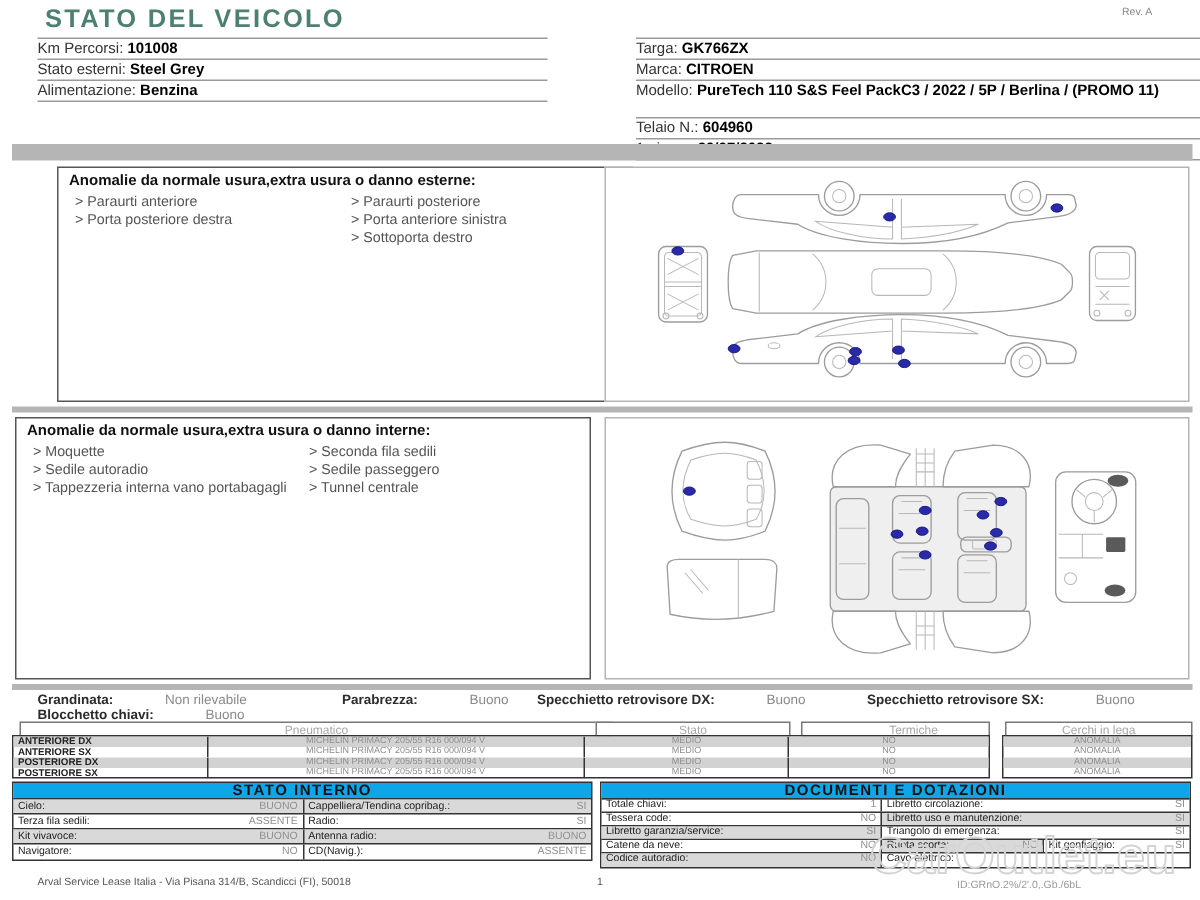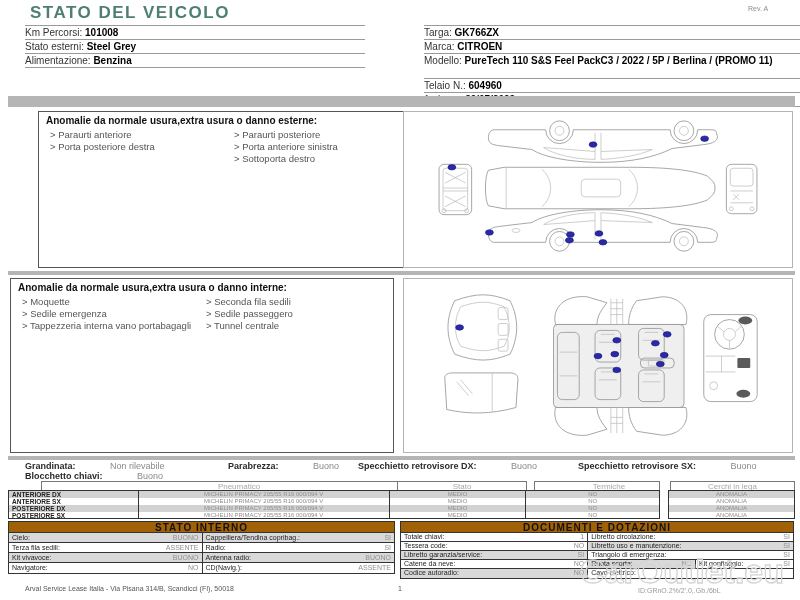--- a/index.html
+++ b/index.html
@@ -63,21 +63,21 @@
   .tcell-spec { width:252px; font-size:6px; color:#8f8f8f; text-align:center; border-right:1px solid #333; }
   .tcell-stato { width:137px; font-size:6px; color:#8f8f8f; text-align:center; border-right:1px solid #333; }
   .tcell-term { width:133px; font-size:6px; color:#8f8f8f; text-align:center; }
   .tcell-cerchi { width:100%; font-size:6px; color:#8f8f8f; text-align:center; height:7px; line-height:7px; }
   .trow-c.shade { background:#d2d2d2; }
 
   
   .btable { position:absolute; top:521px; border:1px solid #333; background:#fff; }
   .btable-si { left:8px; width:387px; }
   .btable-doc { left:400px; width:394px; }
-  .bhead { background:#a16207; border-bottom:1px solid #333; font-size:10px; font-weight:bold;
+  .bhead { background:#0ea5e9; border-bottom:1px solid #333; font-size:10px; font-weight:bold;
            color:#111; text-align:center; height:11px; line-height:11px; letter-spacing:1px; }
   .brow { display:flex; border-bottom:1px solid #333; }
   .brow:last-child { border-bottom:none; }
   .btable-si .brow { height:10px; line-height:9px; }
   .btable-doc .brow { height:9px; line-height:8px; }
   .bcell { display:flex; justify-content:space-between; padding:0 3px; overflow:hidden; }
   .bcell + .bcell { border-left:1px solid #333; }
   .bcell .lbl { font-size:7px; color:#222; white-space:nowrap; }
   .bcell .val { font-size:7px; color:#909090; white-space:nowrap; }
   .bcell.shade { background:#d9d9d9; }
@@ -215,21 +215,21 @@
     </svg>
   </div>
 
   <div class="graybar barm"></div>
 
   <div class="anom-box anom-int">
     <div class="anom-title">Anomalie da normale usura,extra usura o danno interne:</div>
     <div class="anom-cols">
       <div class="anom-col">
         <div class="anom-item">Moquette</div>
-        <div class="anom-item">Sedile emergenza</div>
+        <div class="anom-item">Sedile autoradio</div>
         <div class="anom-item">Tappezzeria interna vano portabagagli</div>
       </div>
       <div class="anom-col">
         <div class="anom-item">Seconda fila sedili</div>
         <div class="anom-item">Sedile passeggero</div>
         <div class="anom-item">Tunnel centrale</div>
       </div>
     </div>
   </div>
 
@@ -310,21 +310,21 @@
   </div>
   <div class="cond" style="left:578px; top:461px;">
     <span class="lbl">Specchietto retrovisore SX:</span>
     <span class="val">Buono</span>
   </div>
   <div class="cond" style="left:25px; top:471px;">
     <span class="lbl">Blocchetto chiavi:</span>
     <span class="val">Buono</span>
   </div>
 
-  <div class="thead" style="left:41px; width:396px;">Pneumatico</div>
+  <div class="thead" style="left:13px; width:396px;">Pneumatico</div>
   <div class="thead" style="left:397px; width:130px;">Stato</div>
   <div class="thead" style="left:534px; width:126px;padding-left:24px;">Termiche</div>
   <div class="thead" style="left:670px; width:125px;">Cerchi in lega</div>
 
   <div class="tyre-main">
     <div class="trow shade">
       <div class="tcell-pos">ANTERIORE DX</div>
       <div class="tcell-spec">MICHELIN PRIMACY  205/55 R16 000/094 V</div>
       <div class="tcell-stato">MEDIO</div>
       <div class="tcell-term">NO</div>

